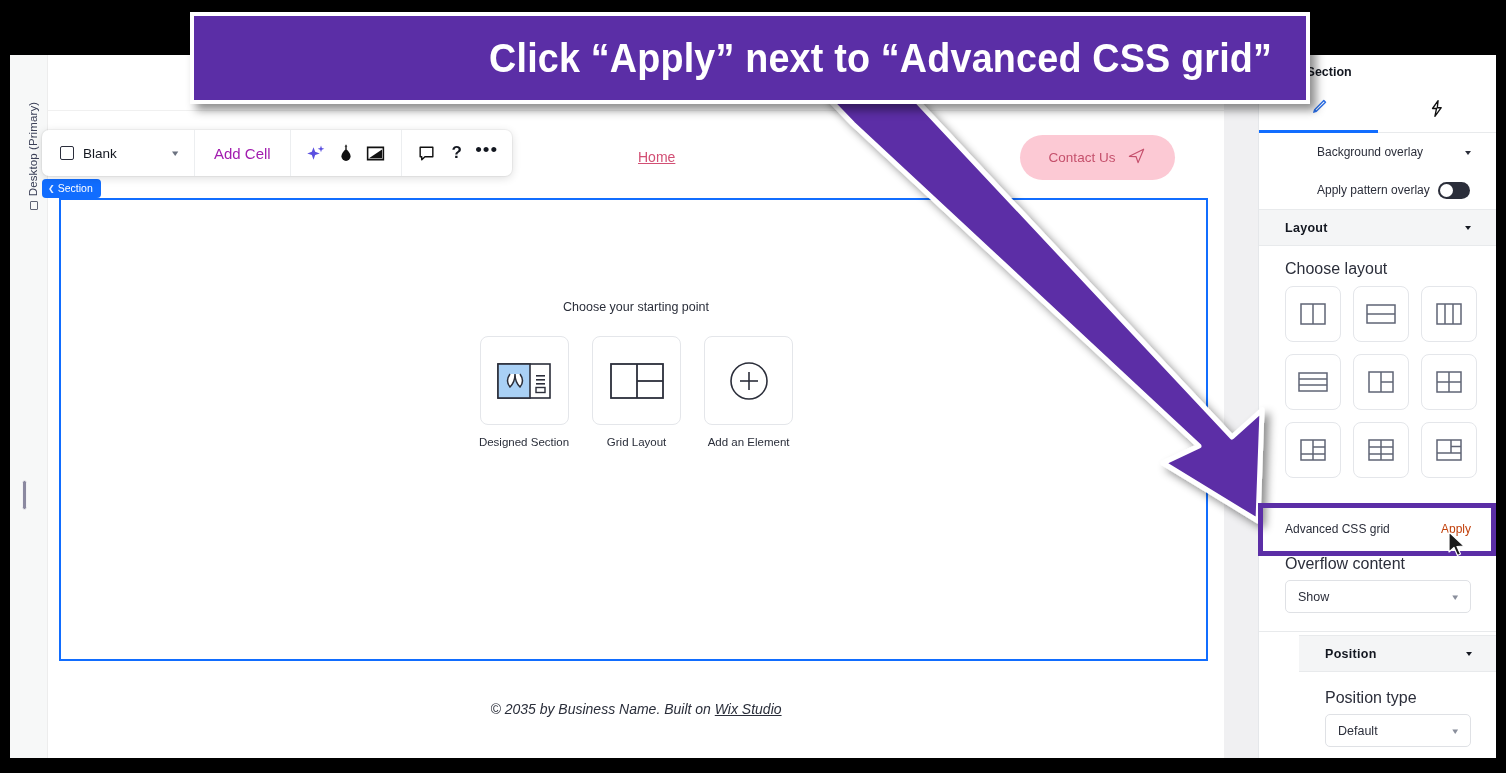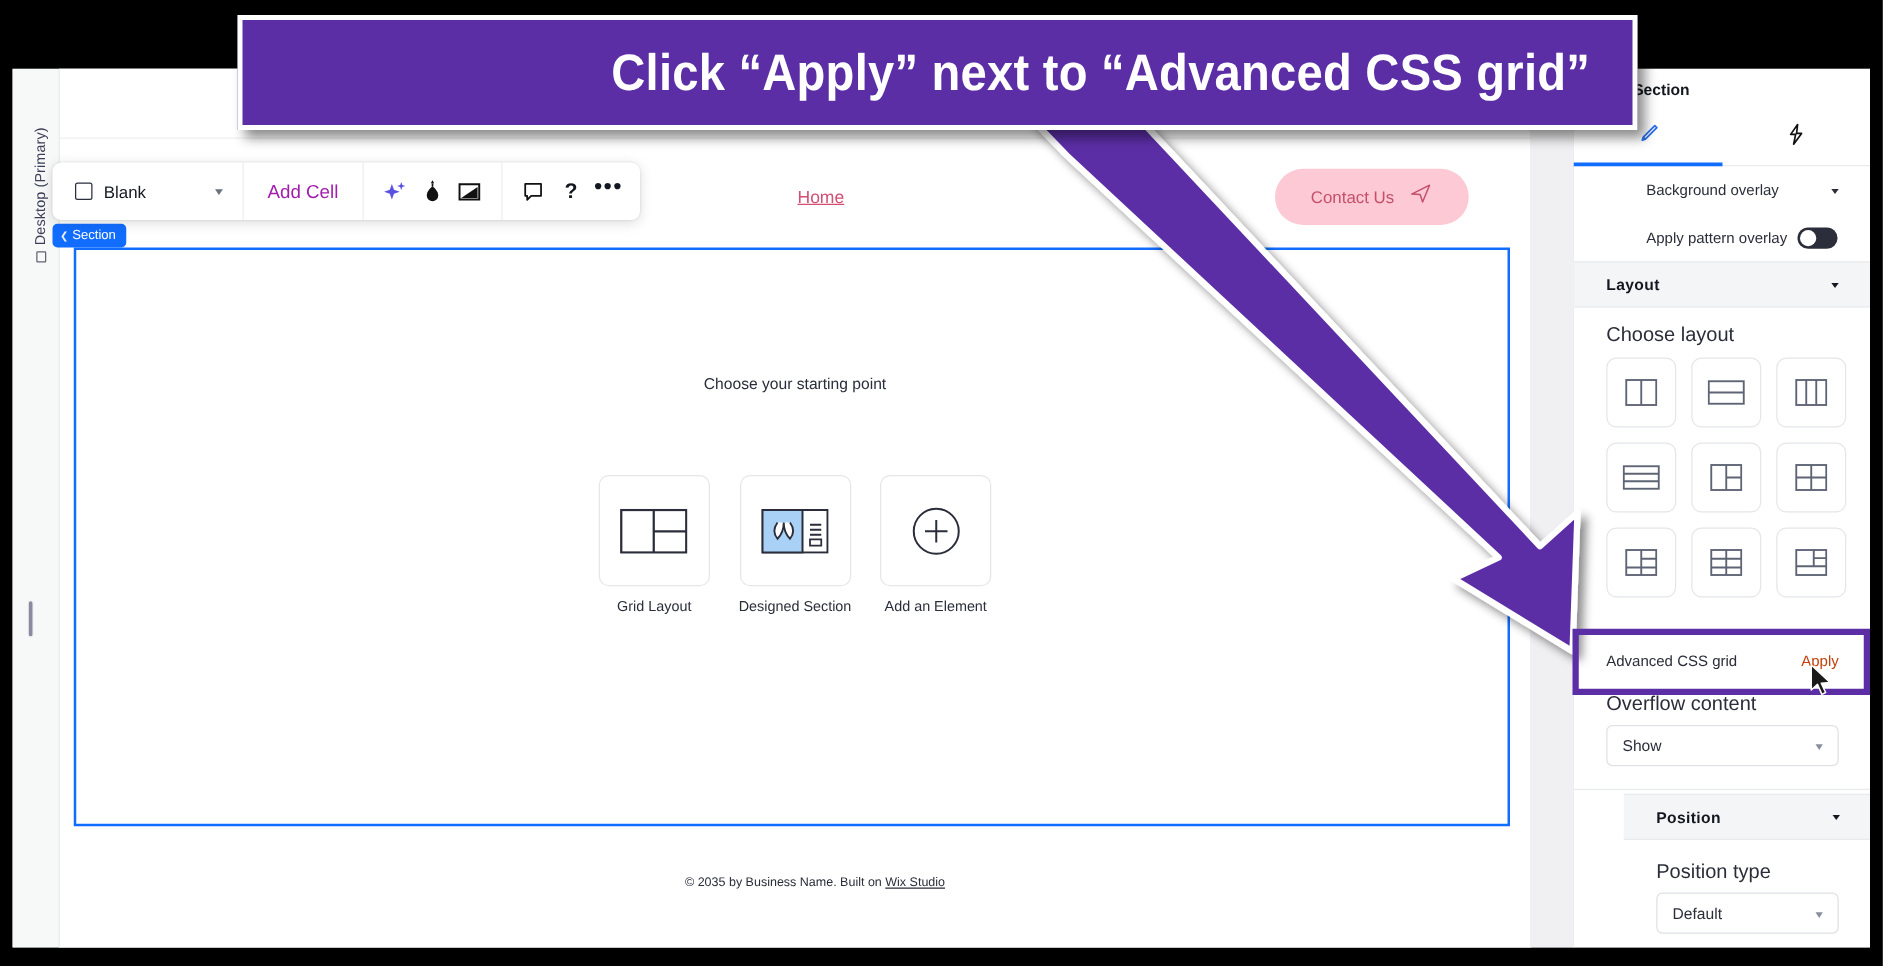--- a/index.html
+++ b/index.html
@@ -175,44 +175,44 @@
     display: flex; align-items: center; justify-content: center;
     gap: 12px;
     cursor: pointer;
   }
   .contact-btn .ct-lbl { font-size: 13.5px; color: #c5506c; }
 
   
   .start-block {
     position: absolute;
     left: 0; right: 0; top: 245px;
-    display: flex; flex-direction: column; align-items: center; gap: 44px;
+    display: flex; flex-direction: column; align-items: center;
   }
   .start-title {
     font-size: 12.5px; color: #2a2e3a; margin-bottom: 22px;
   }
   .start-cards { display: flex; gap: 23px; }
   .start-card { display: flex; flex-direction: column; align-items: center; }
   .start-tile {
     width: 89px; height: 89px;
     border: 1px solid #e4e6ea;
     border-radius: 8px;
     background: #fff;
     display: flex; align-items: center; justify-content: center;
     cursor: pointer;
   }
   .start-lbl { margin-top: 11px; font-size: 11.5px; color: #2a2e3a; }
 
   
   .site-footer {
     position: absolute;
-    left: 16px; top: 646px;
+    left: 0; top: 646px;
     width: 1176px;
     text-align: center;
-    font-size: 10px; color: #2a2e3a;
+    font-size: 14px; color: #2a2e3a; font-style: italic;
   }
 
   
   .gutter {
     position: absolute;
     left: 1214px; top: 0;
     width: 34px; height: 703px;
     background: #f0f0f2;
   }
   .gutter-handle {
@@ -397,49 +397,49 @@
             <svg width="19" height="19" viewBox="0 0 24 24" fill="none" stroke="#c5506c" stroke-width="1.5" stroke-linejoin="round">
               <path d="M3 13 L21 4 L14 21 L11.5 13.5 Z"></path>
             </svg>
           </span>
         </div>
       </div>
 
       <div class="start-block">
         <div class="start-title">Choose your starting point</div>
         <div class="start-cards">
-
-          <div class="start-card">
-            <div class="start-tile">
-              <svg width="54" height="36" viewBox="0 0 54 36">
-                <rect x="1" y="1" width="52" height="34" fill="none" stroke="#2b2e3a" stroke-width="1.8"></rect>
-                <line x1="27" y1="1" x2="27" y2="35" stroke="#2b2e3a" stroke-width="1.8"></line>
-                <line x1="27" y1="18" x2="53" y2="18" stroke="#2b2e3a" stroke-width="1.8"></line>
-              </svg>
-            </div>
-            <div class="start-lbl">Grid Layout</div>
-          </div>
 
           <div class="start-card">
             <div class="start-tile">
               <svg width="54" height="36" viewBox="0 0 54 36">
                 <rect x="1" y="1" width="52" height="34" fill="#ffffff" stroke="#2b2e3a" stroke-width="1.6"></rect>
                 <rect x="1" y="1" width="32" height="34" fill="#a9d0f5" stroke="#2b2e3a" stroke-width="1.6"></rect>
                 <path d="M13 11 q-5 7 0 13 q5 -5 5 -13 q0 8 5 13 q5 -6 0 -13" fill="#ffffff" stroke="#2b2e3a" stroke-width="1.5"></path>
                 <rect x="39" y="12" width="9" height="1.6" fill="#2b2e3a"></rect>
                 <rect x="39" y="16" width="9" height="1.6" fill="#2b2e3a"></rect>
                 <rect x="39" y="20" width="9" height="1.6" fill="#2b2e3a"></rect>
                 <rect x="39" y="24.5" width="9" height="5" fill="none" stroke="#2b2e3a" stroke-width="1.4"></rect>
               </svg>
             </div>
             <div class="start-lbl">Designed Section</div>
           </div>
 
           <div class="start-card">
             <div class="start-tile">
+              <svg width="54" height="36" viewBox="0 0 54 36">
+                <rect x="1" y="1" width="52" height="34" fill="none" stroke="#2b2e3a" stroke-width="1.8"></rect>
+                <line x1="27" y1="1" x2="27" y2="35" stroke="#2b2e3a" stroke-width="1.8"></line>
+                <line x1="27" y1="18" x2="53" y2="18" stroke="#2b2e3a" stroke-width="1.8"></line>
+              </svg>
+            </div>
+            <div class="start-lbl">Grid Layout</div>
+          </div>
+
+          <div class="start-card">
+            <div class="start-tile">
               <svg width="40" height="40" viewBox="0 0 40 40">
                 <circle cx="20" cy="20" r="18" fill="none" stroke="#2b2e3a" stroke-width="1.6"></circle>
                 <line x1="20" y1="11" x2="20" y2="29" stroke="#2b2e3a" stroke-width="1.6"></line>
                 <line x1="11" y1="20" x2="29" y2="20" stroke="#2b2e3a" stroke-width="1.6"></line>
               </svg>
             </div>
             <div class="start-lbl">Add an Element</div>
           </div>
 
         </div>

